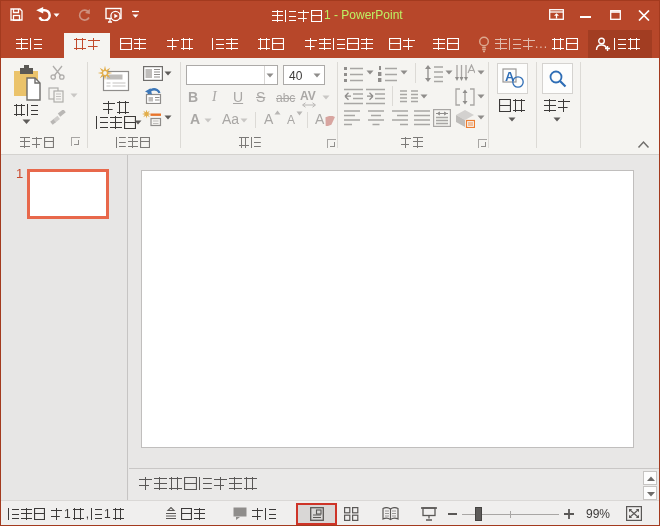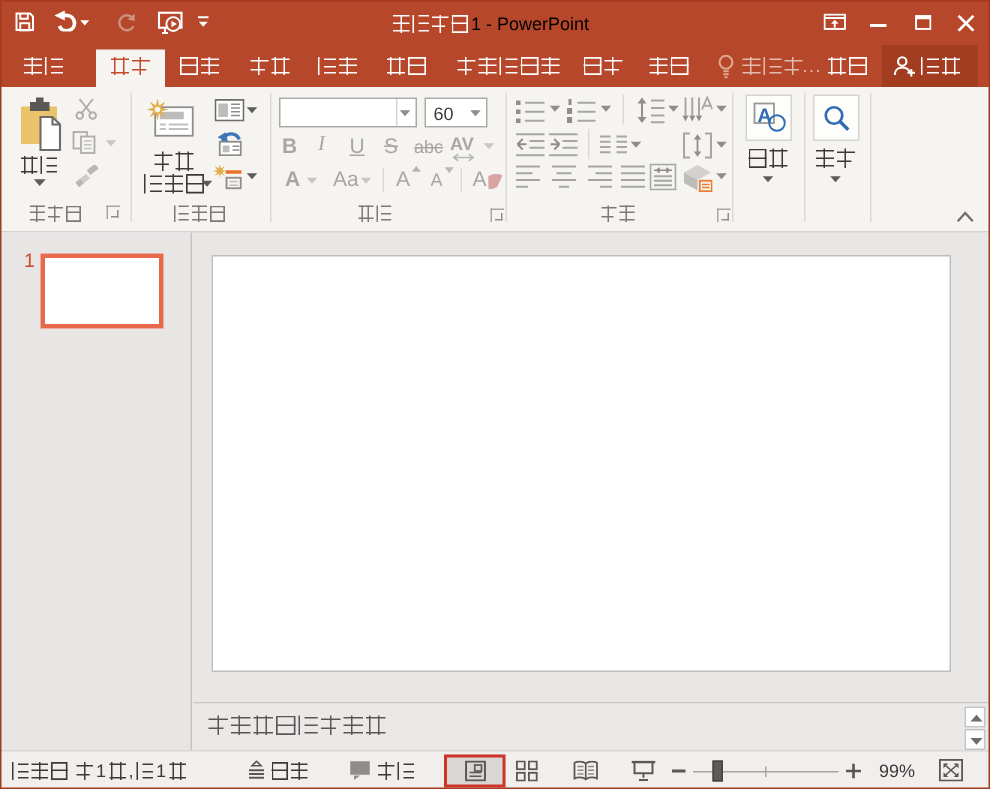--- a/index.html
+++ b/index.html
@@ -63,21 +63,21 @@
   <rect x="1" y="1.5" width="15" height="10" fill="none" stroke="#fff" stroke-width="1.4"></rect>
   <circle cx="10.5" cy="9" r="4.6" fill="#B7472A" stroke="#fff" stroke-width="1.3"></circle>
   <path d="M9.3 6.8 L13 9 L9.3 11.2z" fill="#fff"></path>
   <path d="M5 12 L5 15 M3 15 h4" stroke="#fff" stroke-width="1.3"></path>
  </svg>
  <svg class="abs" style="left:131px;top:10px" width="9" height="9" viewBox="0 0 9 9">
       <path d="M1 1.5h7" stroke="#fff" stroke-width="1.2"></path>
       <path d="M1.5 4.5 L4.5 7.8 L7.5 4.5z" fill="#fff"></path>
     </svg>
 
- <div class="abs" style="left:262px;top:9px;height:13px;display:flex;align-items:center;color:#000000">
+ <div class="abs" style="left:272px;top:9px;height:13px;display:flex;align-items:flex-end;color:#bef264">
   <span class="h" style="color:#fff">
         <b class="g1"></b>
         <b class="g3"></b>
         <b class="g4"></b>
         <b class="g2"></b>
       </span>
   <span style="font-size:12px;margin-left:2px">1&nbsp;-&nbsp;PowerPoint</span>
  </div>
 
  <svg class="abs" style="left:549px;top:9px" width="15" height="11" viewBox="0 0 15 11">
@@ -297,21 +297,21 @@
     </div>
  <div class="gsep" style="left:180px"></div>
 
  <div class="abs" style="left:186px;top:7px;width:92px;height:20px;background:#fff;border:1px solid #ACAAA8">
    <div class="abs" style="right:0;top:0;width:13px;height:18px;border-left:1px solid #D8D6D4"></div>
    <svg class="abs" style="right:3px;top:7px" width="8" height="5" viewBox="0 0 8 5">
         <path d="M0.5 0.5 L4 4.5 L7.5 0.5z" fill="#8F8D8B"></path>
       </svg>
  </div>
  <div class="abs" style="left:283px;top:7px;width:42px;height:20px;background:#fff;border:1px solid #ACAAA8;font-size:12px;color:#3C3A39">
-   <span style="position:absolute;left:5px;top:3px">60</span>
+   <span style="position:absolute;left:5px;top:3px">40</span>
    <svg class="abs" style="right:3px;top:7px" width="8" height="5" viewBox="0 0 8 5">
         <path d="M0.5 0.5 L4 4.5 L7.5 0.5z" fill="#8F8D8B"></path>
       </svg>
  </div>
  <div class="abs dis" style="left:188px;top:31px;font-size:14px;font-weight:bold">B</div>
  <div class="abs dis" style="left:212px;top:31px;font-size:14px;font-style:italic;font-family:'Liberation Serif',serif">I</div>
  <div class="abs dis" style="left:233px;top:31px;font-size:14px;text-decoration:underline">U</div>
  <div class="abs dis" style="left:256px;top:31px;font-size:14px;text-decoration:line-through">S</div>
  <div class="abs dis" style="left:276px;top:33px;font-size:12px;text-decoration:line-through">abc</div>
  <div class="abs dis" style="left:300px;top:31px;font-size:12px;font-weight:bold">AV</div>

